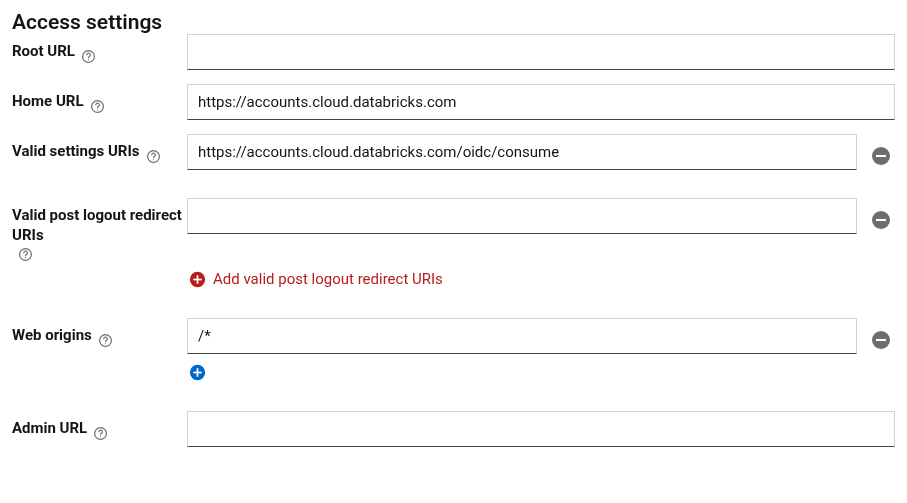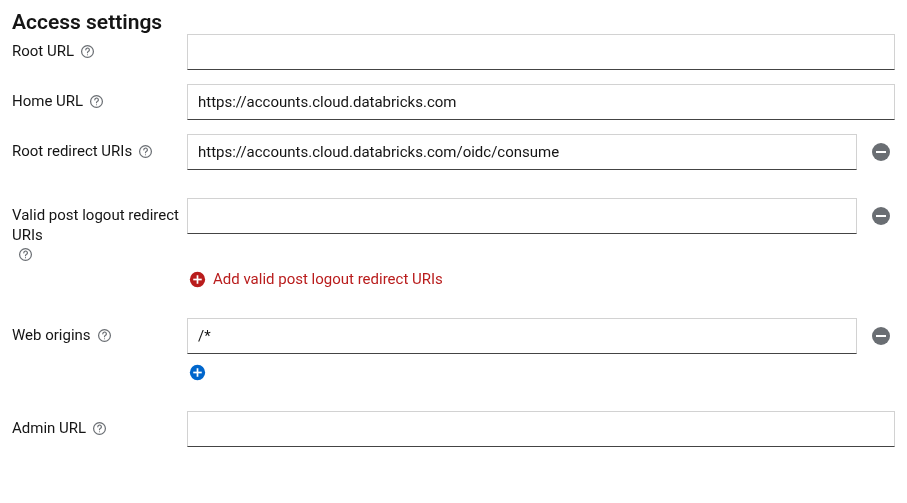--- a/index.html
+++ b/index.html
@@ -18,44 +18,44 @@
     .field-row {
       display: flex;
       align-items: flex-start;
       margin-bottom: 14px;
     }
     .field-row.with-add { margin-bottom: 4px; }
     .label-col {
       width: 175px;
       flex-shrink: 0;
       display: flex;
-      align-items: flex-start;
+      align-items: flex-end;
       padding-top: 8px;
       font-size: 15px;
-      font-weight: 400;
+      font-weight: 700;
       line-height: 1.3;
     }
     .label-text { display: inline; }
     .help-icon {
       display: inline-flex;
       align-items: center;
       justify-content: center;
       width: 15px;
       height: 15px;
       margin-left: 6px;
       color: #6a6e73;
       flex-shrink: 0;
       position: relative;
       top: 2px;
     }
     .help-icon svg { width: 15px; height: 15px; display: block; }
     .input-col {
       flex: 1;
       display: flex;
-      align-items: center;
+      align-items: flex-end;
     }
     .text-input {
       flex: 1;
       height: 36px;
       border: 1px solid #d2d2d2;
       border-bottom: 1px solid #444;
       background: #fff;
       padding: 0 10px;
       font-size: 15px;
       color: #151515;
@@ -135,21 +135,21 @@
         </svg>
     </span>
   </div>
   <div class="input-col">
     <input type="text" class="text-input" value="https://accounts.cloud.databricks.com" style="">
   </div>
 </div>
 
 <div class="field-row with-add">
   <div class="label-col">
-    <span class="label-text">Root redirect URIs</span>
+    <span class="label-text">Valid settings URIs</span>
     <span class="help-icon">
       <svg viewBox="0 0 16 16" fill="none" stroke="currentColor" stroke-width="1.3">
           <circle cx="8" cy="8" r="6.3"></circle>
           <path d="M6.2 6.2a1.9 1.9 0 1 1 2.6 1.75c-.6.3-.8.7-.8 1.35" stroke-linecap="round"></path>
           <circle cx="8" cy="11.4" r="0.6" fill="currentColor" stroke="none"></circle>
         </svg>
     </span>
   </div>
   <div class="input-col">
     <input type="text" class="text-input" value="https://accounts.cloud.databricks.com/oidc/consume" style="">

